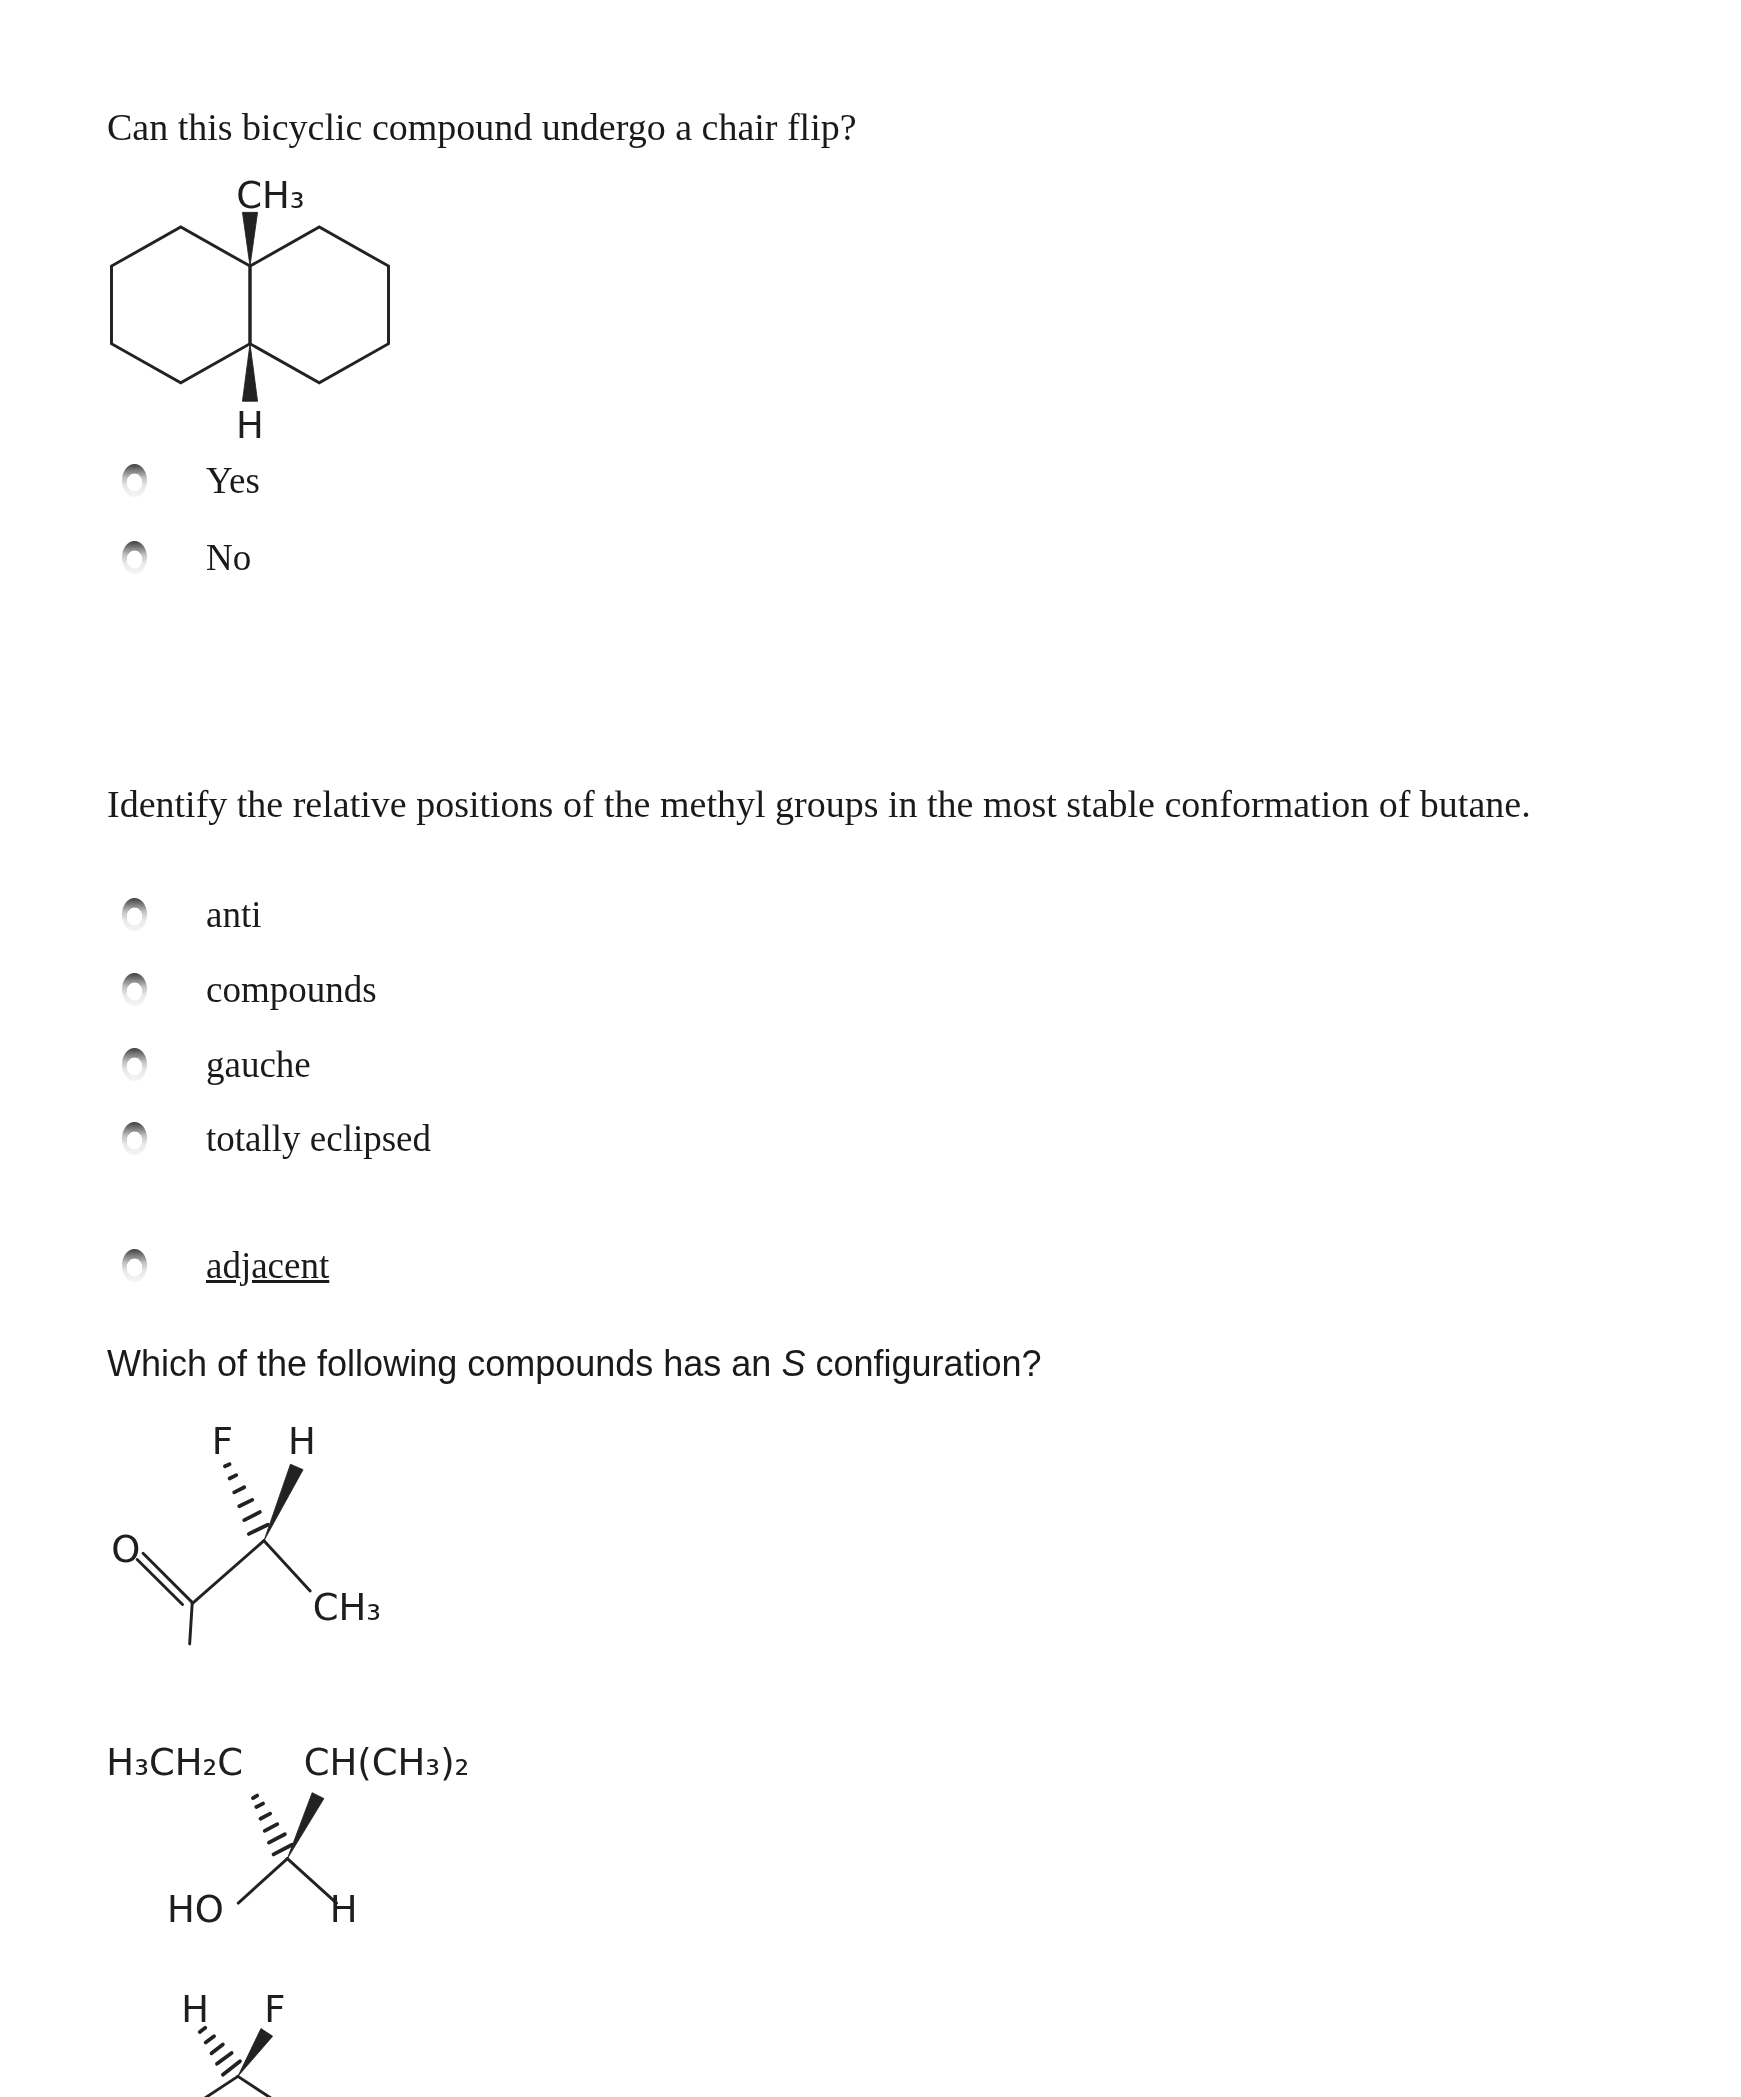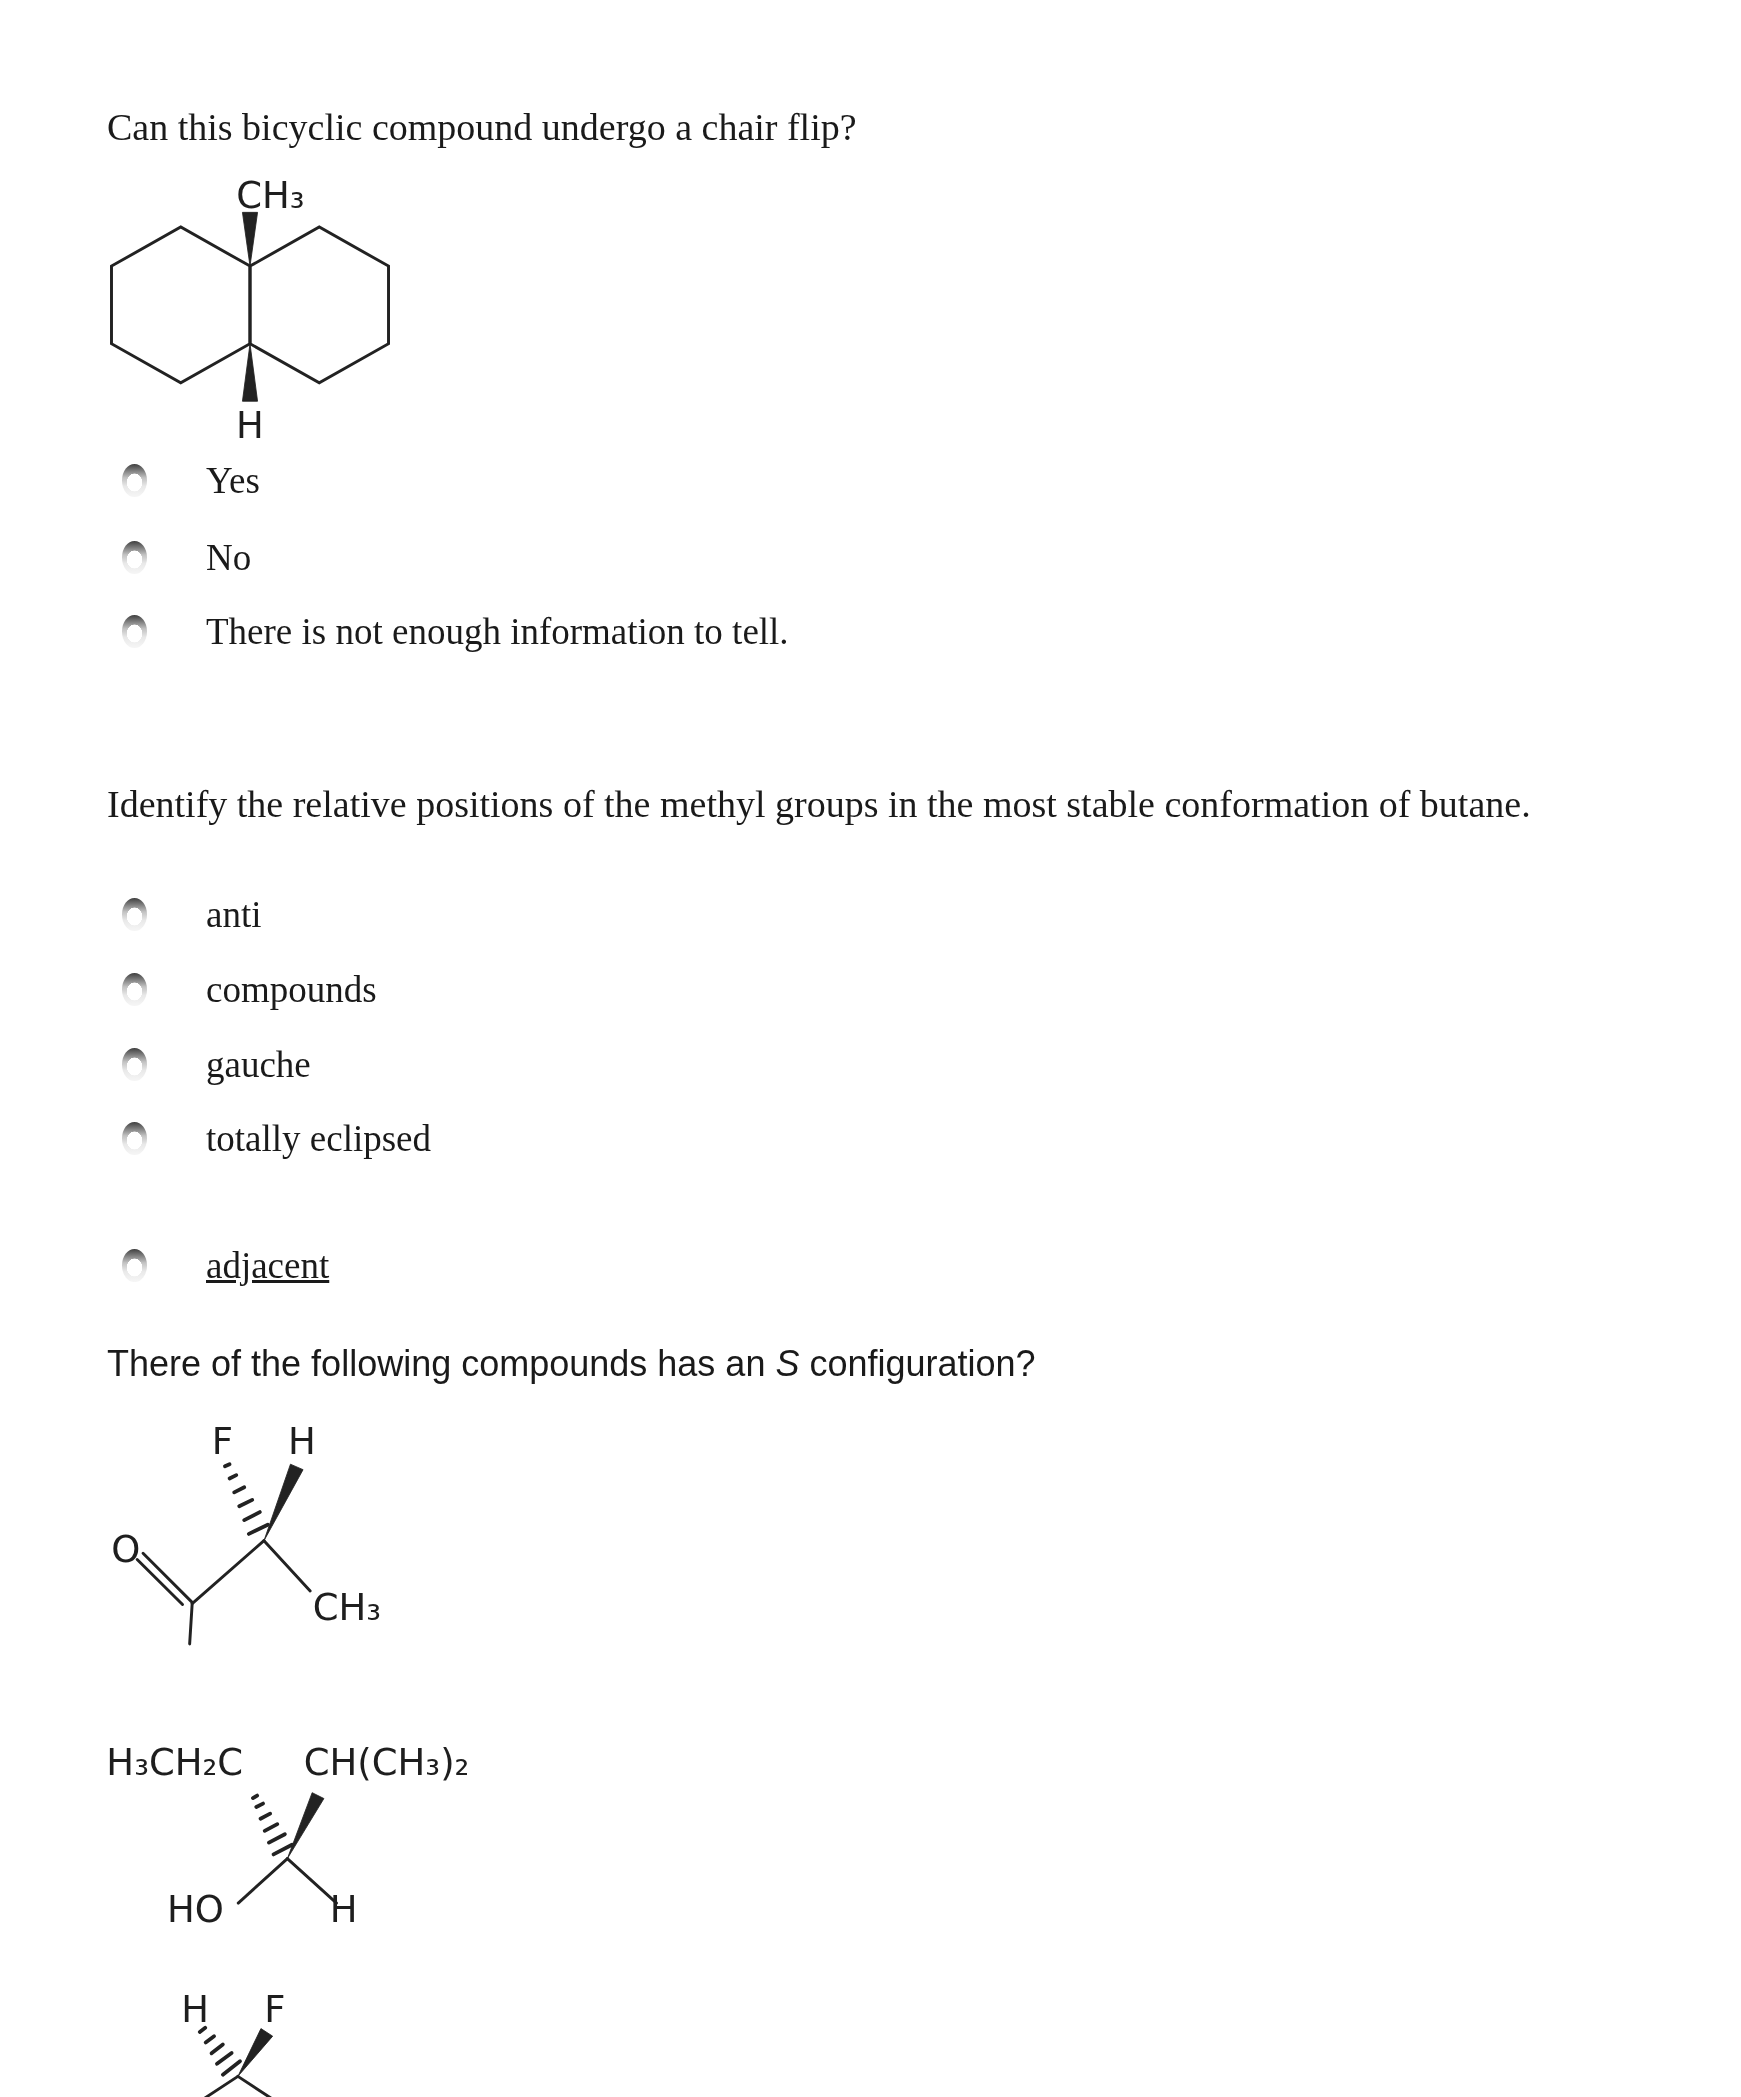--- a/index.html
+++ b/index.html
@@ -42,24 +42,20 @@
   </svg>
 
   <div class="opt-row" style="top:439px;margin-top:16px;">
     <span class="radio"></span>
     <span class="opt-label">Yes</span>
   </div>
   <div class="opt-row" style="top:532px;">
     <span class="radio"></span>
     <span class="opt-label">No</span>
   </div>
-  <div class="opt-row" style="top:606px;">
-    <span class="radio"></span>
-    <span class="opt-label">There is not enough information to tell.</span>
-  </div>
 
   <div class="q-serif" style="left:107px;top:782px;">Identify the relative positions of the methyl groups in the most stable conformation of butane.</div>
 
   <div class="opt-row" style="top:889px;">
     <span class="radio"></span>
     <span class="opt-label">anti</span>
   </div>
   <div class="opt-row" style="top:964px;">
     <span class="radio"></span>
     <span class="opt-label">compounds</span>
@@ -71,21 +67,21 @@
   <div class="opt-row" style="top:1113px;">
     <span class="radio"></span>
     <span class="opt-label">totally eclipsed</span>
   </div>
   <div class="opt-row" style="top:1240px;text-decoration:underline;">
     <span class="radio"></span>
     <span class="opt-label">adjacent</span>
   </div>
 
   <div class="q-sans" style="left:107px;top:1343px;">
-    <span>There of the following compounds has an </span><span class="ital">S</span><span> configuration?</span>
+    <span>Which of the following compounds has an </span><span class="ital">S</span><span> configuration?</span>
   </div>
 
   <svg class="struct" style="left:96px;top:1397px;" width="378" height="252" viewBox="0 0 900 600">
     <line x1="112" y1="372" x2="229" y2="489"></line>
     <line x1="98" y1="387" x2="206" y2="494"></line>
     <line x1="229" y1="492" x2="400" y2="342"></line>
     <line x1="229" y1="492" x2="223" y2="588"></line>
     <line x1="400" y1="342" x2="510" y2="462"></line>
     <g class="hash">
       <line x1="409" y1="304" x2="364" y2="326"></line>

